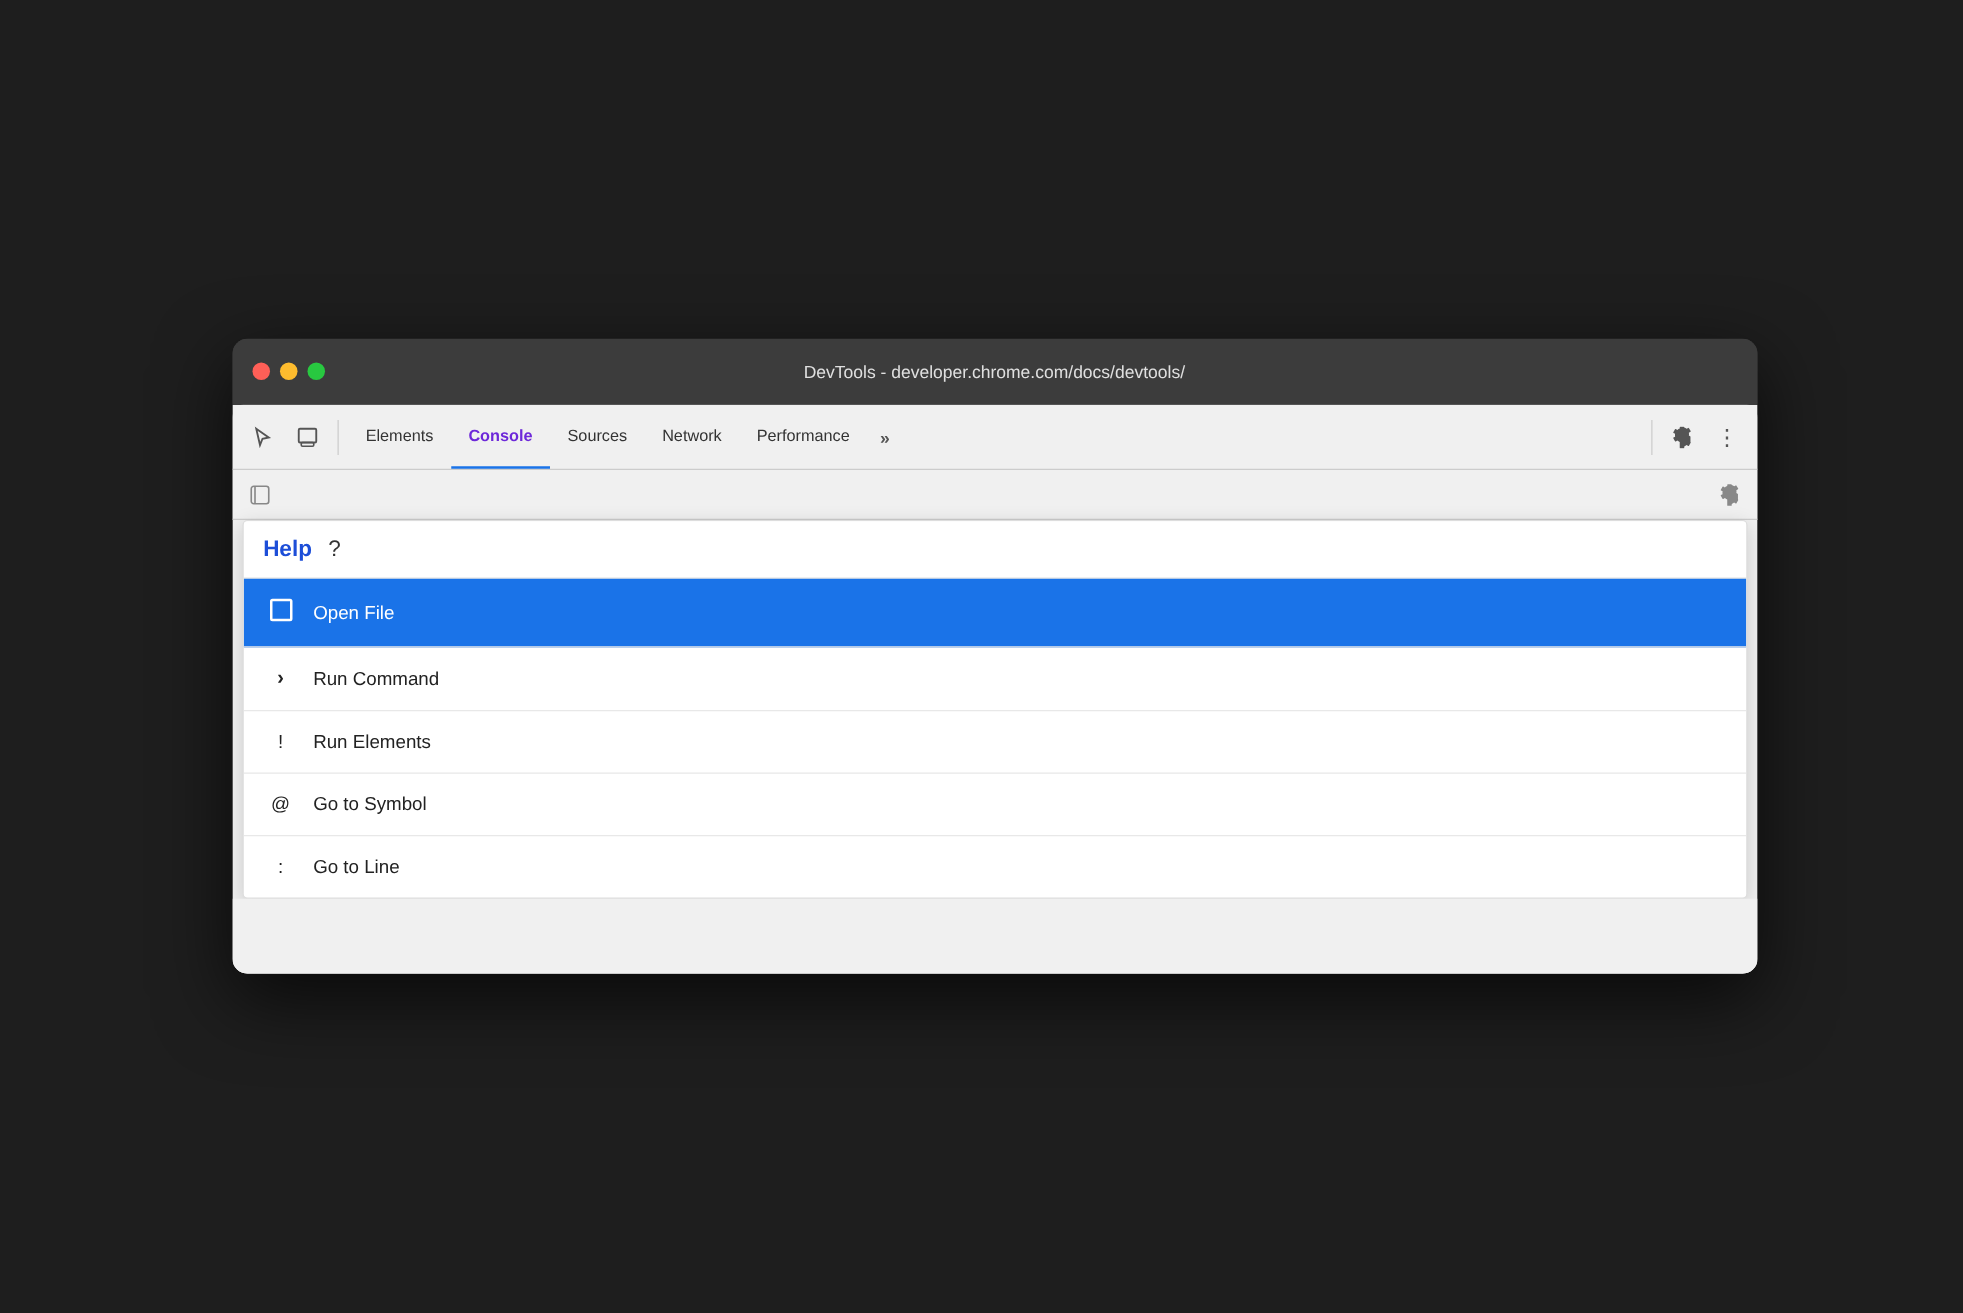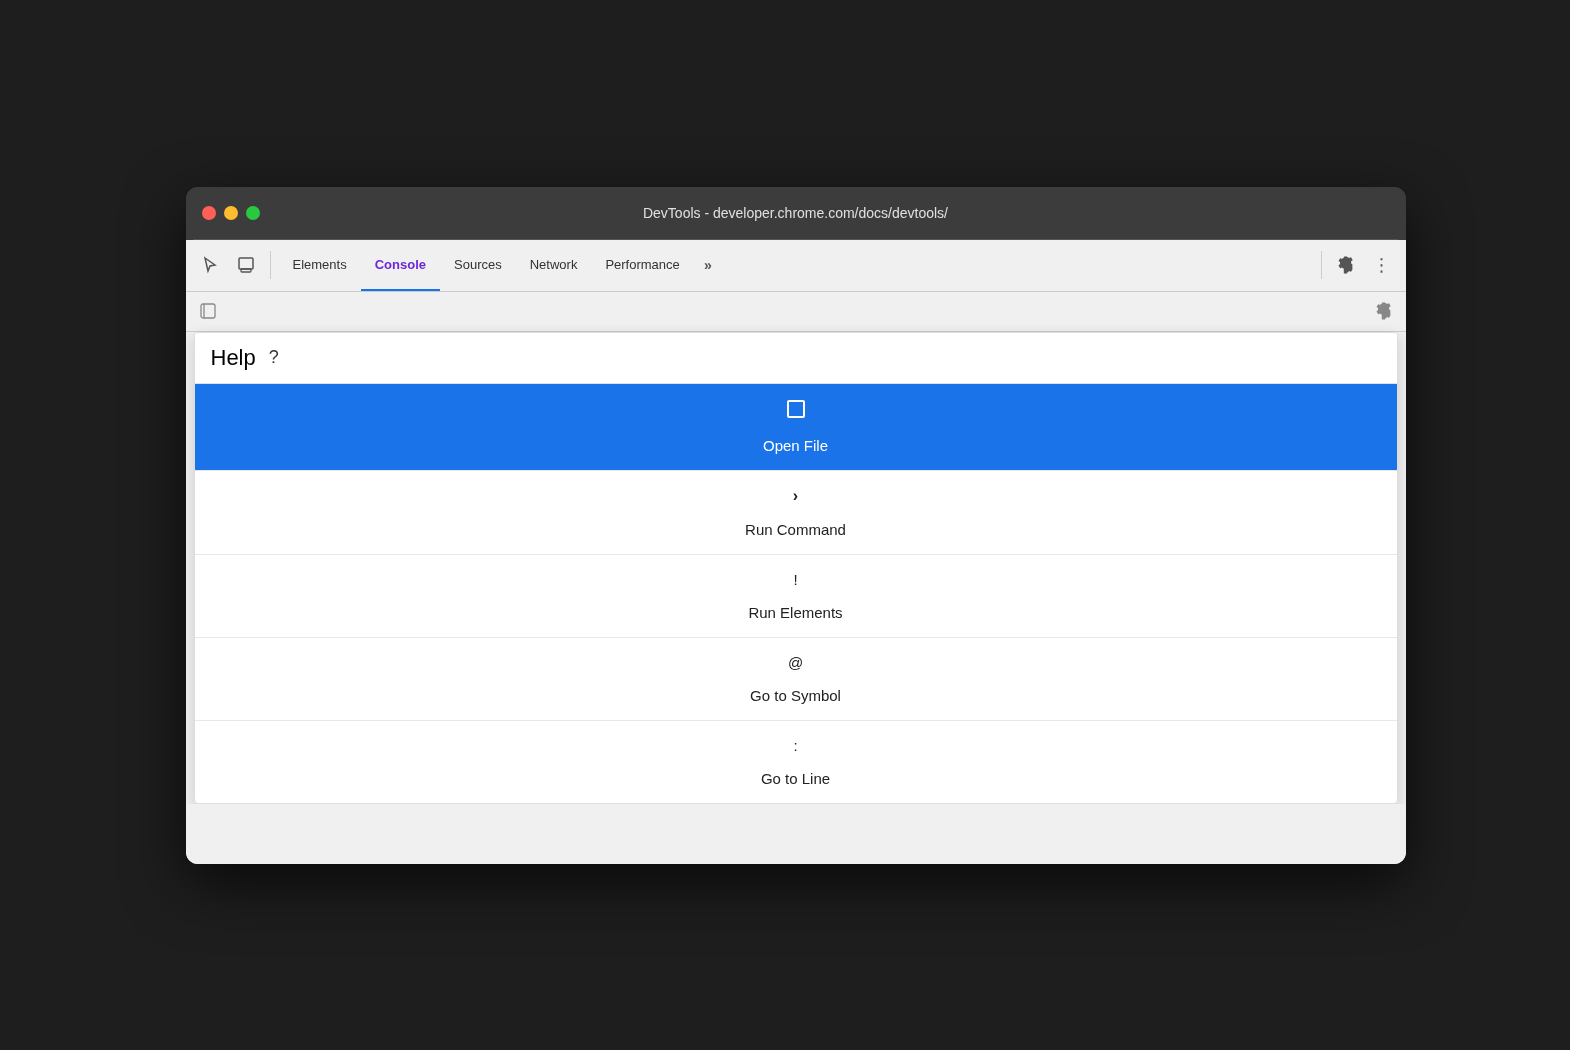--- a/index.html
+++ b/index.html
@@ -187,23 +187,23 @@
 
     .cmd-header {
       display: flex;
       align-items: center;
       padding: 12px 16px;
       border-bottom: 1px solid #e0e0e0;
       background: white;
     }
 
     .cmd-label {
-      font-size: 22px;
-      font-weight: 400;
-      color: #000000;
+      font-size: 18px;
+      font-weight: 700;
+      color: #1d4ed8;
       margin-right: 4px;
     }
 
     .cmd-input {
       font-size: 18px;
       color: #333;
       outline: none;
       border: none;
       flex: 1;
       caret-color: #333;
@@ -219,21 +219,20 @@
 
     .cmd-item {
       display: flex;
       align-items: center;
       padding: 16px 20px;
       border-bottom: 1px solid #e8e8e8;
       cursor: pointer;
       font-size: 15px;
       color: #222;
       gap: 16px;
-      flex-direction: column;
     }
 
     .cmd-item.selected {
       background: #1a73e8;
       color: white;
     }
 
     .cmd-item:last-child {
       border-bottom: none;
     }

